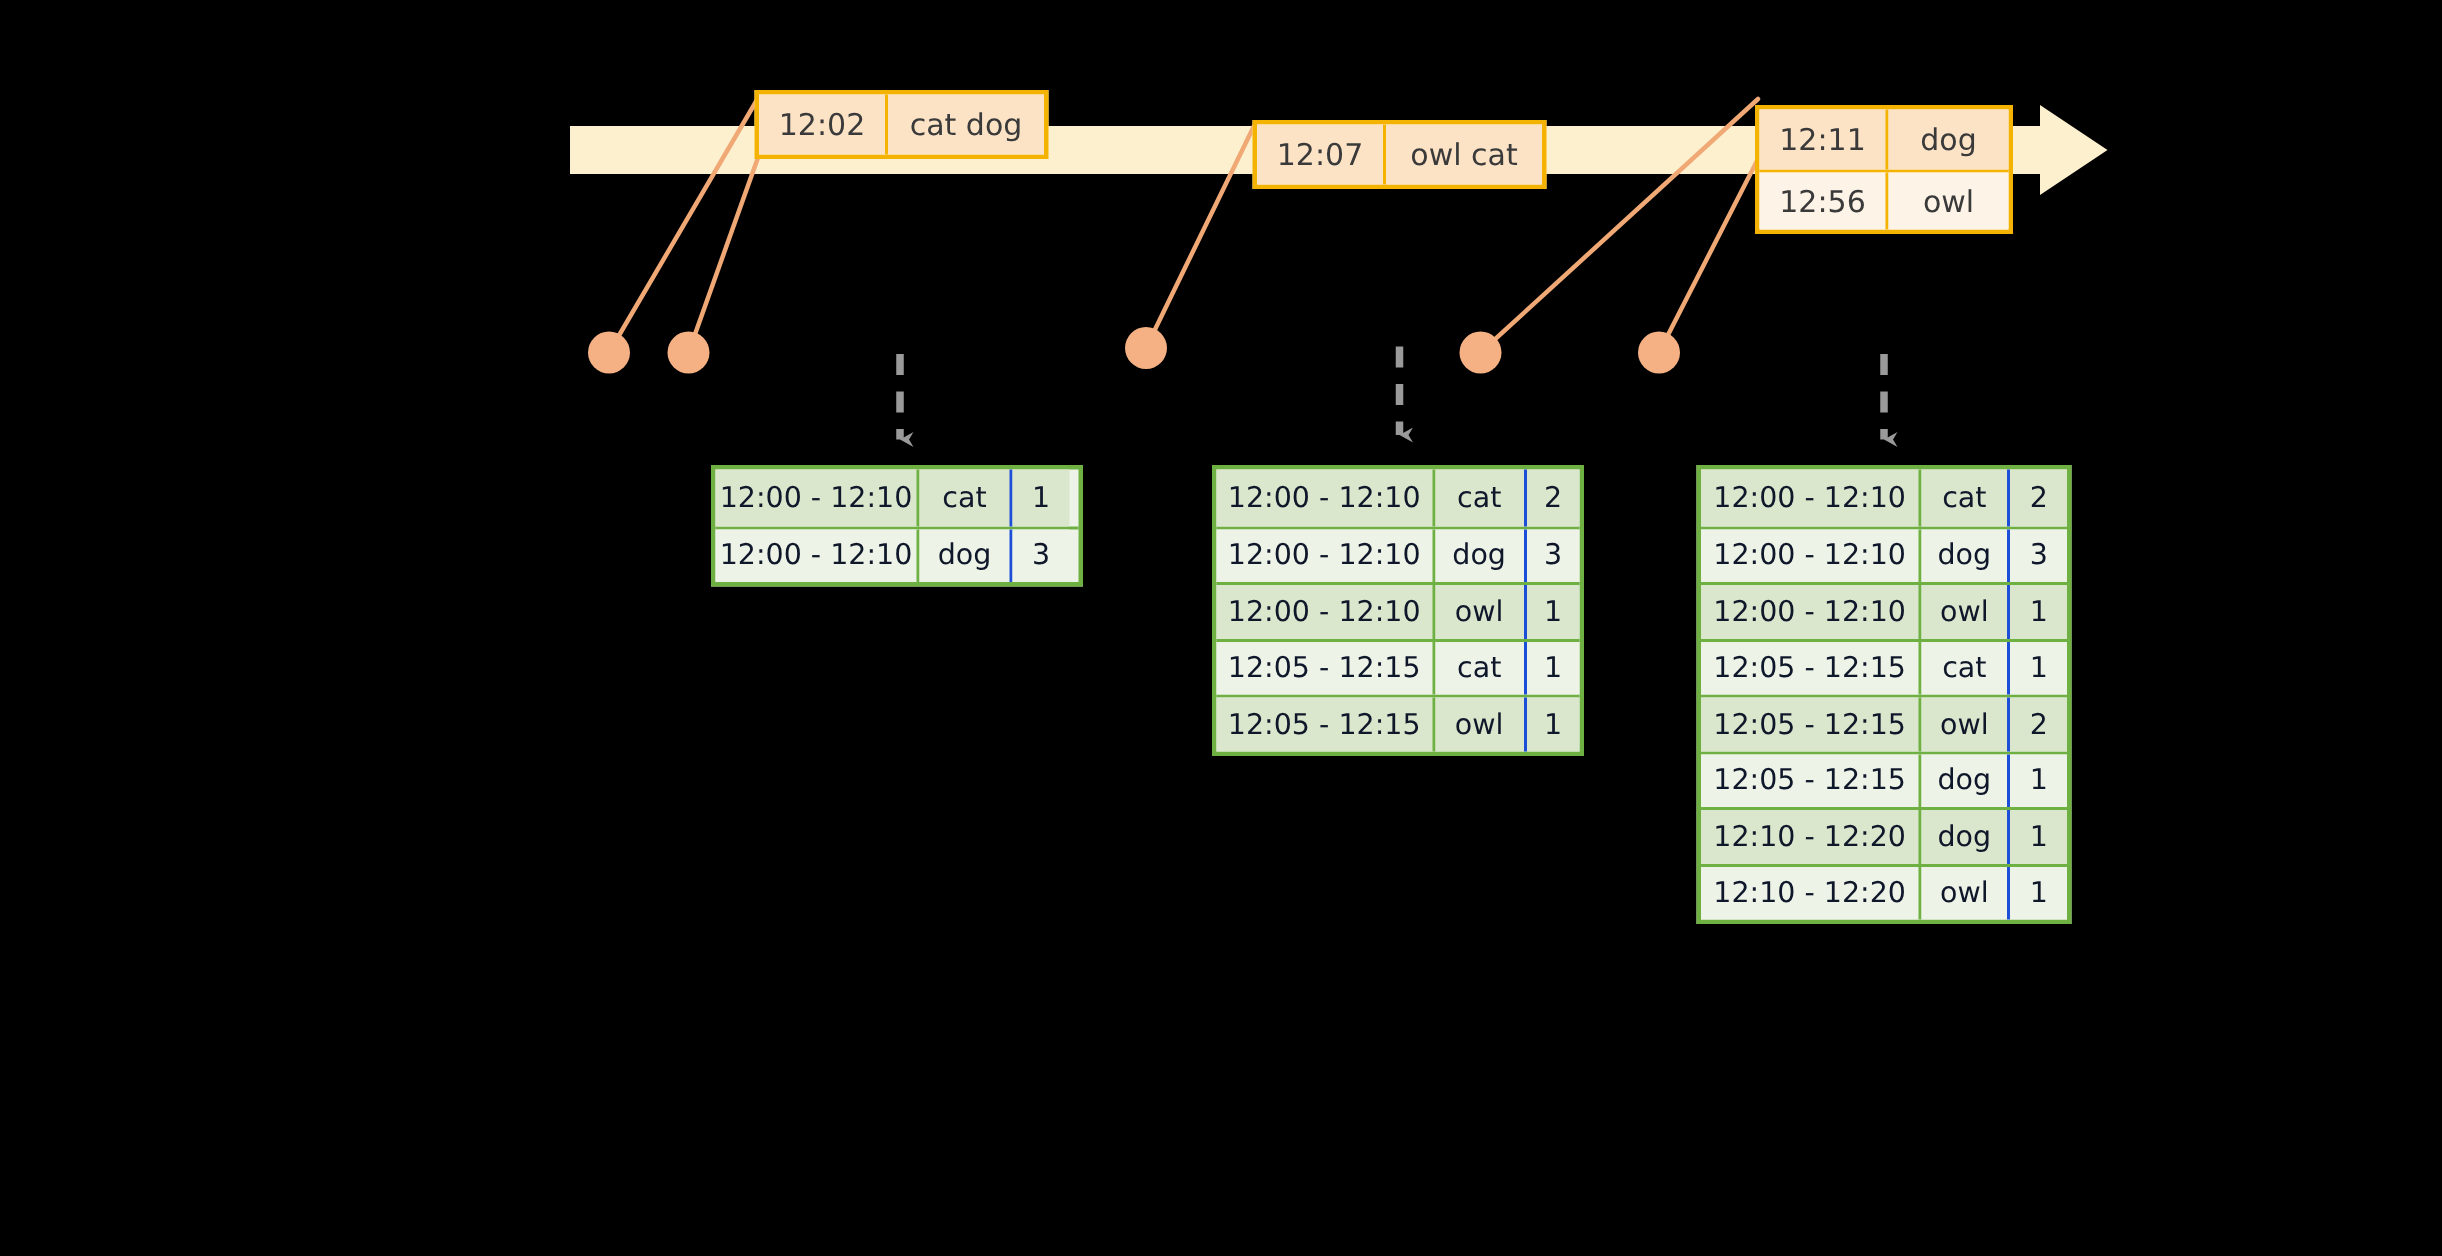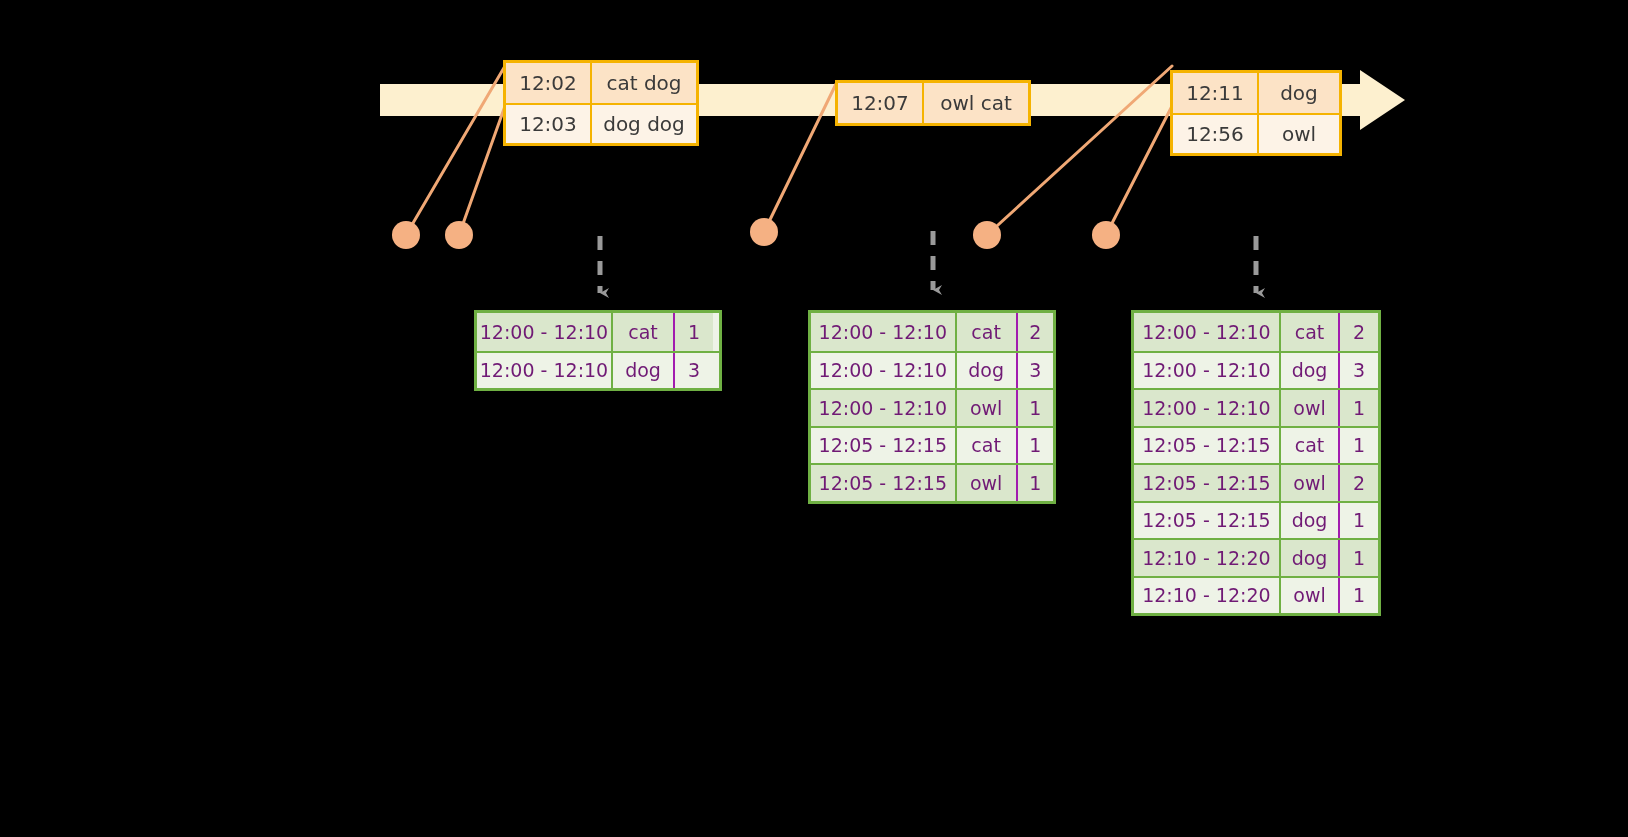--- a/index.html
+++ b/index.html
@@ -78,25 +78,25 @@
   }
   .res-row + .res-row {
     border-top: 2px solid #6fb043;
   }
   .res-win, .res-key, .res-cnt {
     display: flex;
     align-items: center;
     justify-content: center;
     box-sizing: border-box;
     font-size: 19px;
-    color: #701a75;
+    color: #0f172a;
     white-space: nowrap;
   }
   .res-win  { width: 148px; border-right: 2px solid #6fb043; }
-  .res-key  { width: 60px;  border-right: 2px solid #a21caf; }
+  .res-key  { width: 60px;  border-right: 2px solid #1d4ed8; }
   .res-cnt  { width: 36px; }
   .tone-dark  .res-win, .tone-dark  .res-key, .tone-dark  .res-cnt { background: #dae7cc; }
   .tone-light .res-win, .tone-light .res-key, .tone-light .res-cnt { background: #eef3e7; }
 
   .t1 .res-win { width: 136px; }
   .t1 .res-key { width: 62px; }
   .t1 .res-cnt { width: 38px; }
 
   .t2 .res-win { width: 148px; }
   .t2 .res-key { width: 62px; }
@@ -144,24 +144,20 @@
       <line x1="933" y1="231" x2="933" y2="290"></line>
       <line x1="1256" y1="236" x2="1256" y2="293"></line>
     </g>
   </svg>
 
   <div class="evt-group" style="left:503px; top:60px; width:196px;">
     <div class="evt-row shade-a">
       <span class="evt-time">12:02</span>
       <span class="evt-text">cat dog</span>
     </div>
-    <div class="evt-row shade-b">
-      <span class="evt-time">12:03</span>
-      <span class="evt-text">dog dog</span>
-    </div>
   </div>
 
   <div class="evt-group" style="left:835px; top:80px; width:196px;">
     <div class="evt-row shade-a">
       <span class="evt-time">12:07</span>
       <span class="evt-text">owl cat</span>
     </div>
   </div>
 
   <div class="evt-group" style="left:1170px; top:70px; width:172px;">

